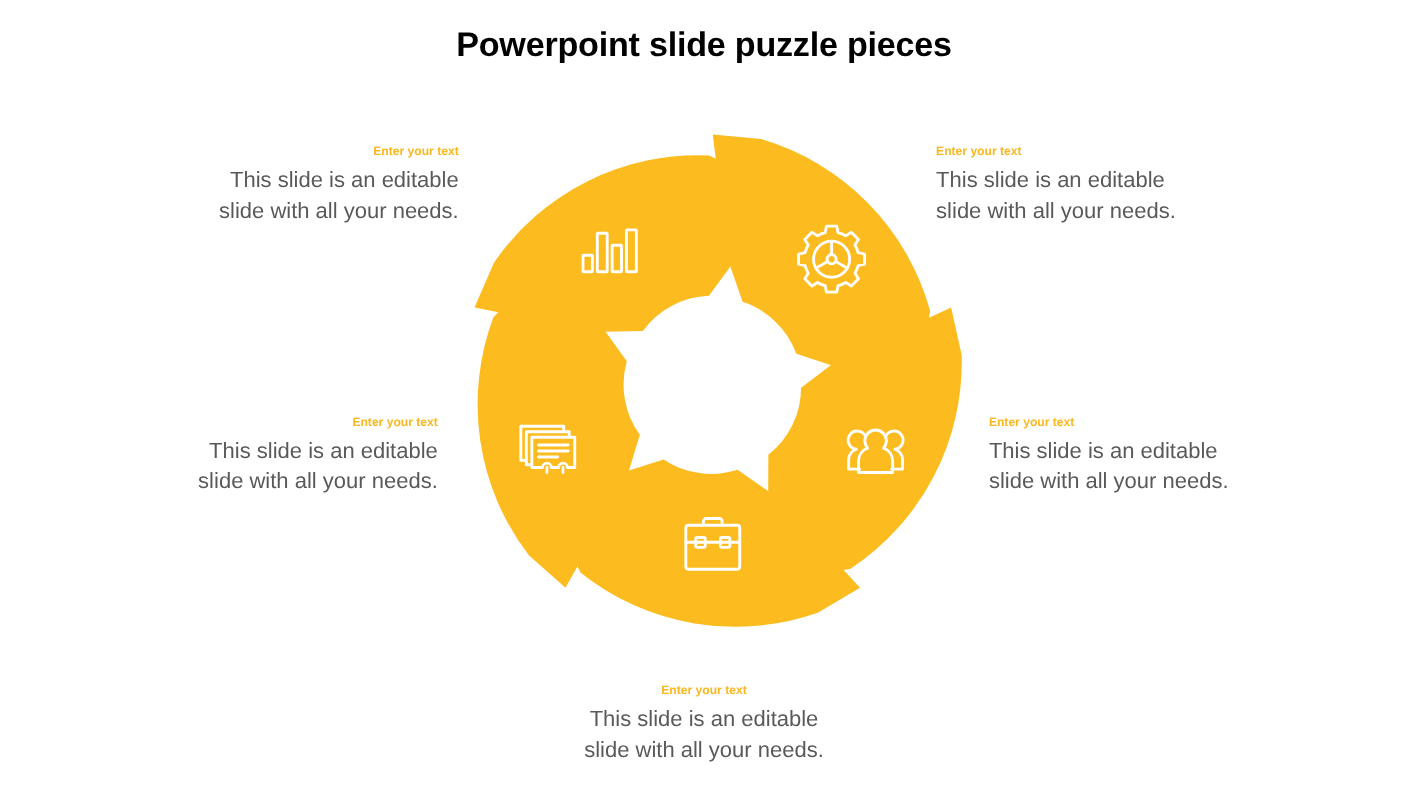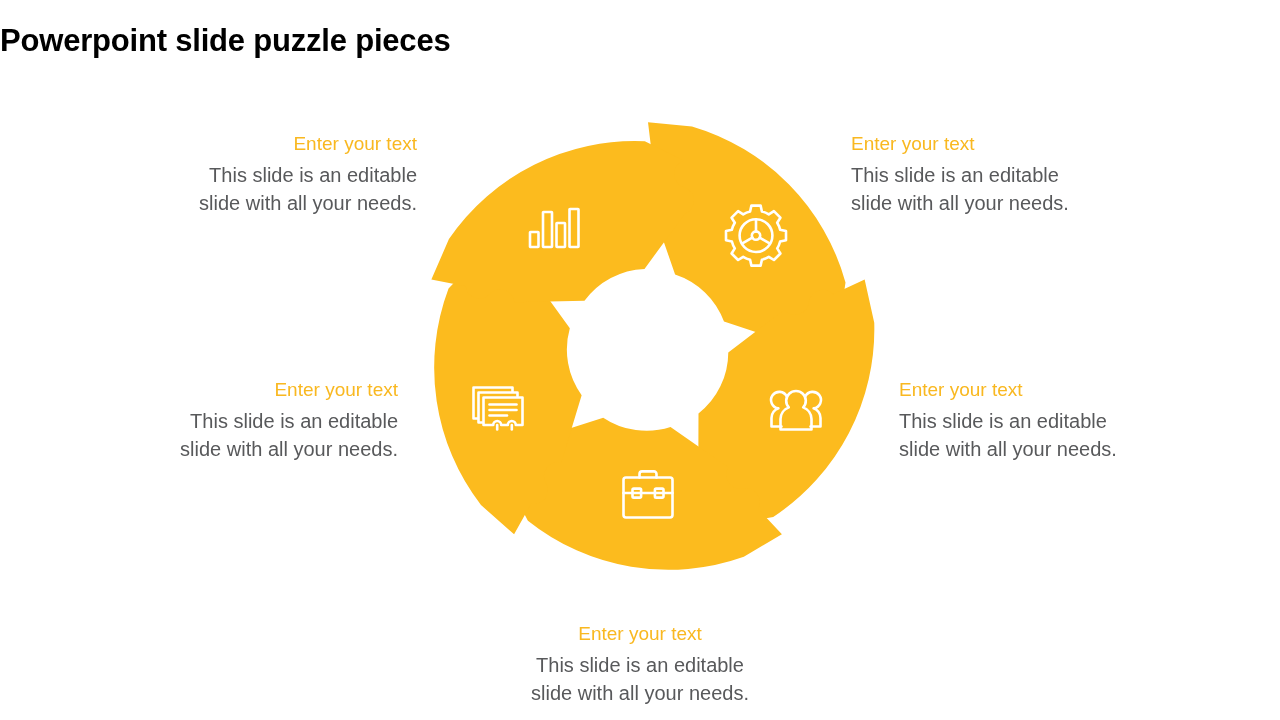--- a/index.html
+++ b/index.html
@@ -24,36 +24,36 @@
     height: 720px;
     background: #ffffff;
   }
 
   
   #slide-title {
     position: absolute;
     left: 0;
     top: 22px;
     width: 1280px;
-    text-align: left;
+    text-align: center;
     font-size: 31px;
     font-weight: bold;
     color: #000000;
     letter-spacing: -0.2px;
     line-height: 1.2;
   }
 
   
   .callout {
     position: absolute;
     width: 250px;
   }
   .callout .callout-heading {
-    font-size: 19px;
-    font-weight: normal;
+    font-size: 11px;
+    font-weight: bold;
     color: #F9B820;
     line-height: 1.35;
     margin: 0 0 4px 0;
   }
   .callout .callout-body {
     font-size: 20px;
     font-weight: normal;
     color: #58595B;
     line-height: 1.42;
     margin: 0;

